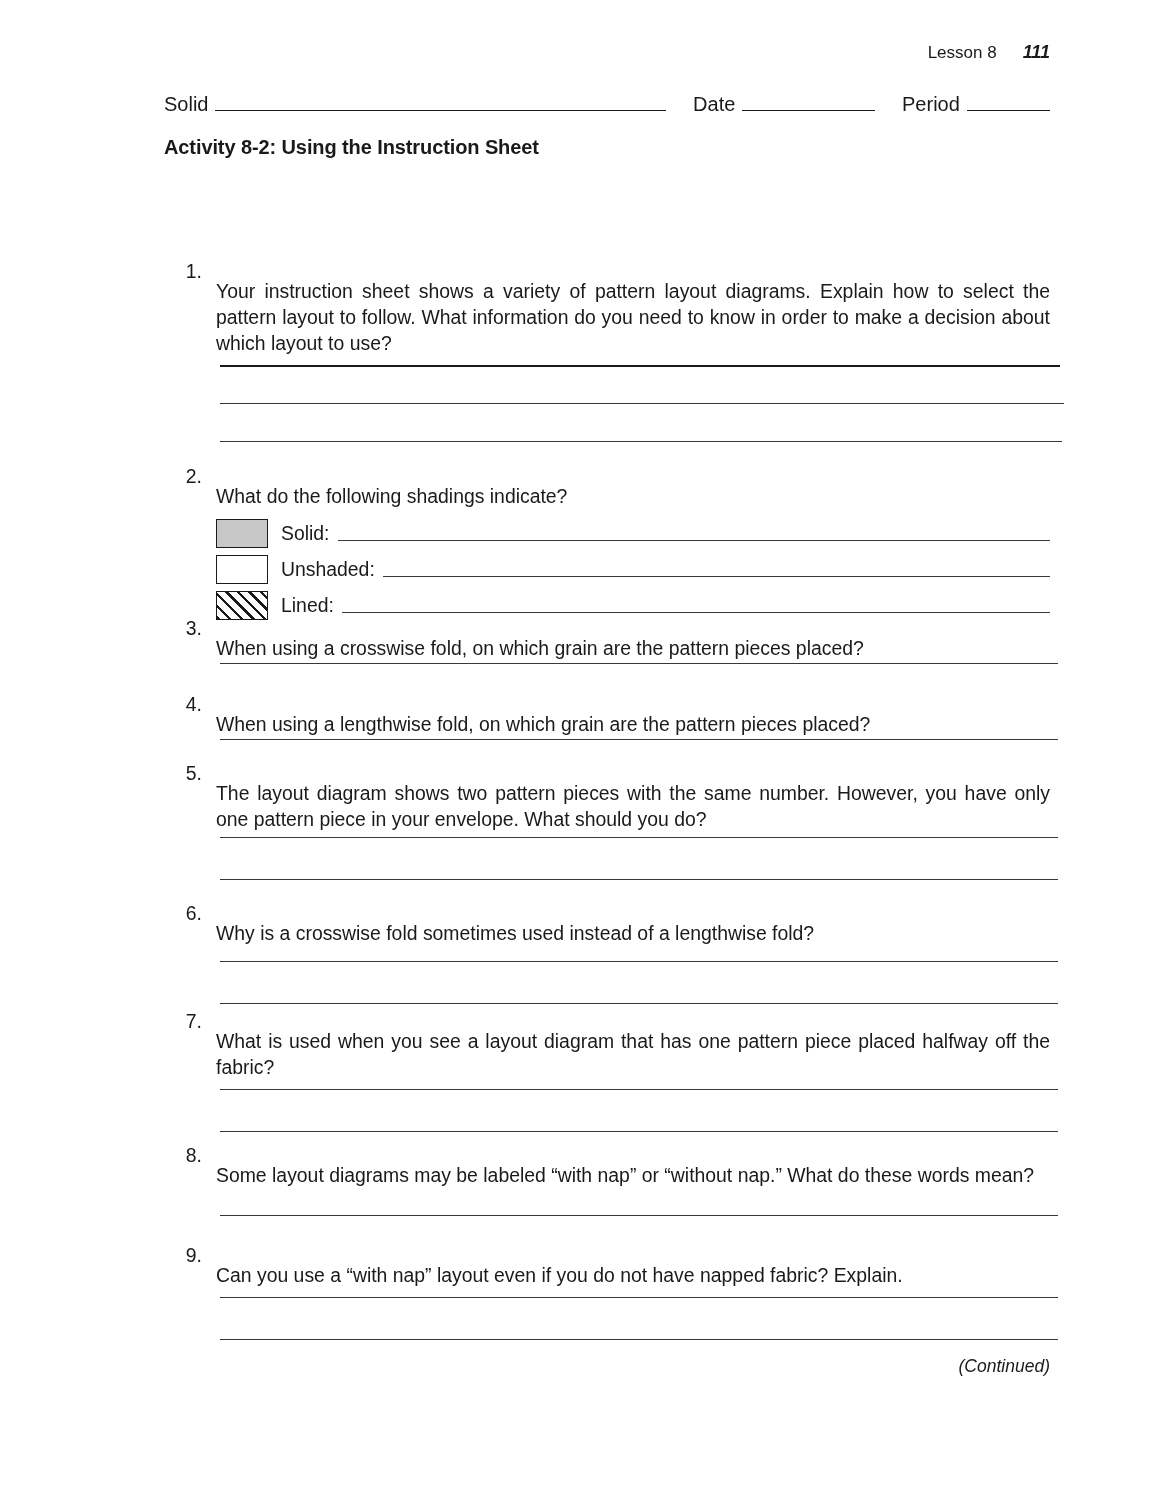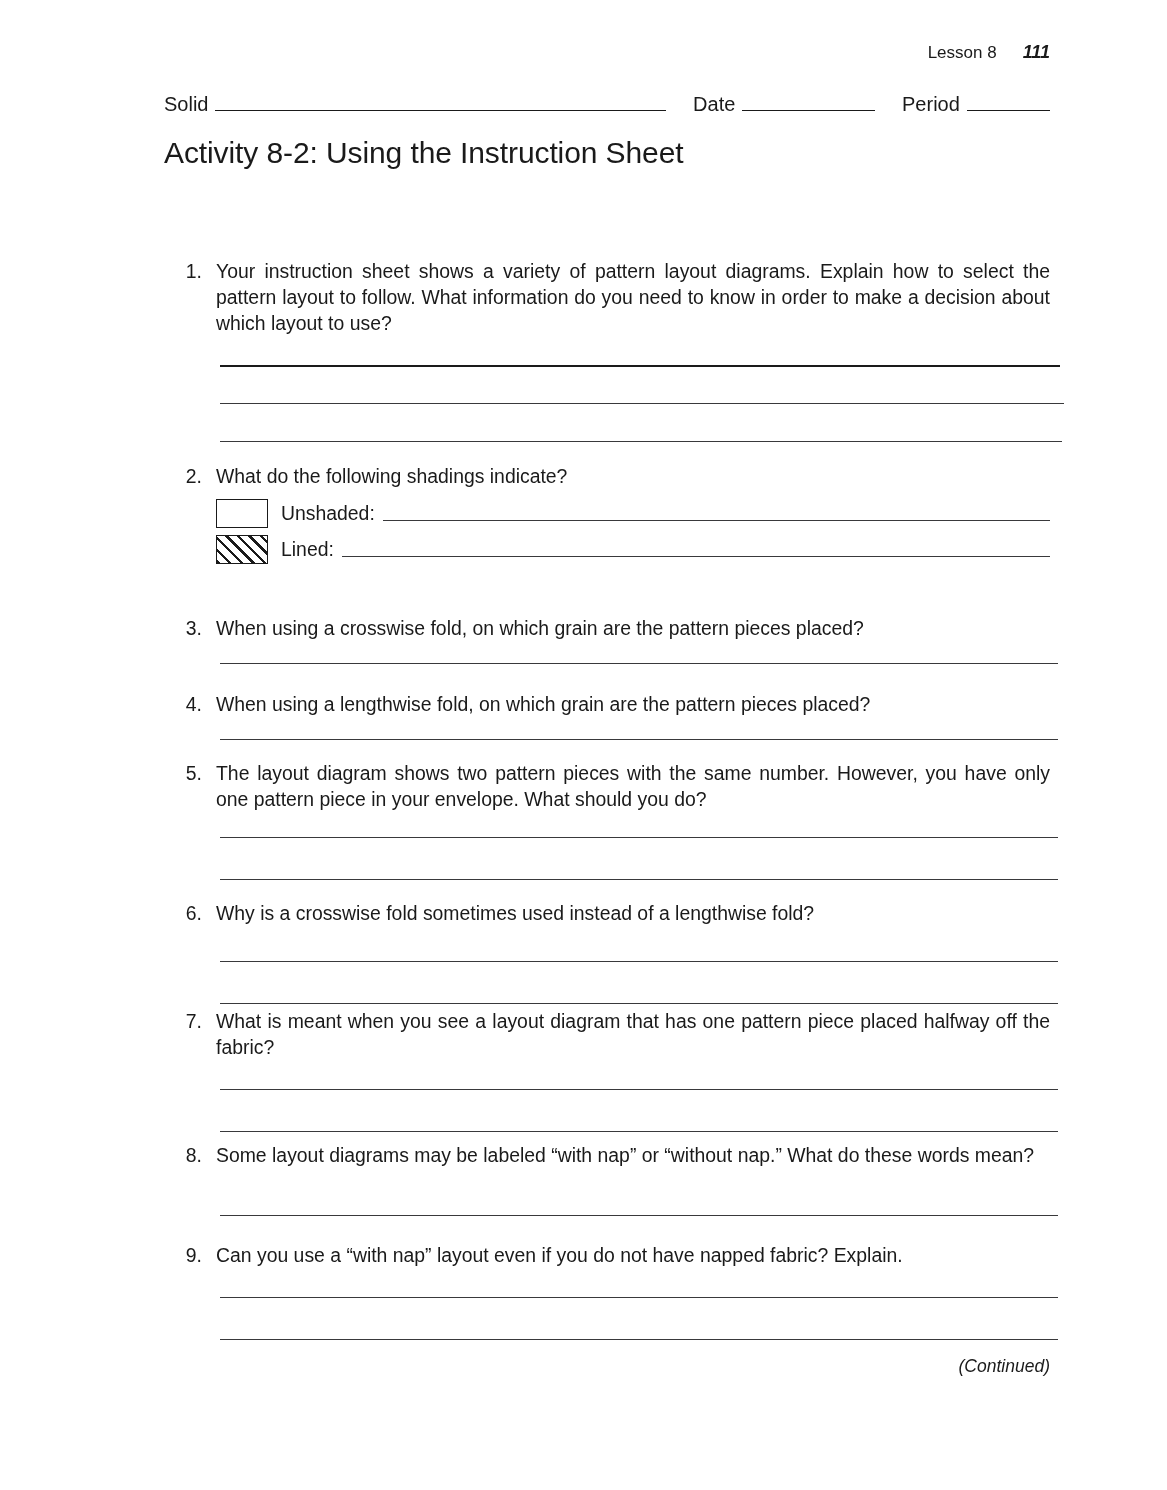--- a/index.html
+++ b/index.html
@@ -61,22 +61,22 @@
   .rule-name   { width: 455px; }
   .rule-date   { width: 134px; }
   .rule-period { width: 84px; margin-right: 0; }
   .gap-md { display: inline-block; width: 20px; flex: none; }
 
   
   .activity-title {
     position: absolute;
     top: 136px;
     left: 164px;
-    font-size: 30px;
-    font-weight: normal;
+    font-size: 20px;
+    font-weight: bold;
     letter-spacing: -0.1px;
   }
 
   
   .intro {
     position: absolute;
     top: 177px;
     left: 164px;
     width: 886px;
     font-size: 19.4px;
@@ -102,20 +102,21 @@
     width: 52px;
     text-align: right;
     padding-right: 14px;
     box-sizing: border-box;
     font-size: 19.4px;
     line-height: 26px;
   }
   .q-body {
     flex: 1 1 auto;
     min-width: 0;
+    margin-top: 20px;
   }
   .q-text {
     font-size: 19.4px;
     line-height: 26px;
     text-align: justify;
   }
   .q-text.nojust { text-align: left; }
 
   
   .ans {
@@ -205,20 +206,25 @@
         <div class="ans ans-dark" style="position: absolute; top: 107px; left: 52px; width: 840px;"></div>
         <div class="ans" style="position: absolute; top: 145px; left: 52px; width: 844px;"></div>
         <div class="ans" style="position: absolute; top: 183px; left: 52px; width: 842px;"></div>
       </div>
       <div style="position: absolute; top: 205px; left: 0px; width: 886px;">
         <div class="q">
           <div class="q-num">2.</div>
           <div class="q-body">
             <div class="q-text nojust">What do the following shadings indicate?</div>
             <div style="margin-top: 6px;">
+              <div class="sw-row">
+                <div class="swatch swatch-solid"></div>
+                <div class="sw-label">Solid:</div>
+                <div class="sw-rule"></div>
+              </div>
               <div class="sw-row">
                 <div class="swatch swatch-unshaded"></div>
                 <div class="sw-label">Unshaded:</div>
                 <div class="sw-rule"></div>
               </div>
               <div class="sw-row">
                 <div class="swatch swatch-lined"></div>
                 <div class="sw-label">Lined:</div>
                 <div class="sw-rule"></div>
               </div>
@@ -261,21 +267,21 @@
             <div class="q-text nojust">Why is a crosswise fold sometimes used instead of a lengthwise fold?</div>
           </div>
         </div>
         <div class="ans" style="position: absolute; top: 61px; left: 52px; width: 838px;"></div>
         <div class="ans" style="position: absolute; top: 103px; left: 52px; width: 838px;"></div>
       </div>
       <div style="position: absolute; top: 750px; left: 0px; width: 886px;">
         <div class="q">
           <div class="q-num">7.</div>
           <div class="q-body">
-            <div class="q-text">What is meant when you see a layout diagram that has one pattern piece placed halfway off the fabric?</div>
+            <div class="q-text">What is used when you see a layout diagram that has one pattern piece placed halfway off the fabric?</div>
           </div>
         </div>
         <div class="ans" style="position: absolute; top: 81px; left: 52px; width: 838px;"></div>
         <div class="ans" style="position: absolute; top: 123px; left: 52px; width: 838px;"></div>
       </div>
       <div style="position: absolute; top: 884px; left: 0px; width: 886px;">
         <div class="q">
           <div class="q-num">8.</div>
           <div class="q-body">
             <div class="q-text">Some layout diagrams may be labeled “with nap” or “without nap.” What do these words mean?</div>

